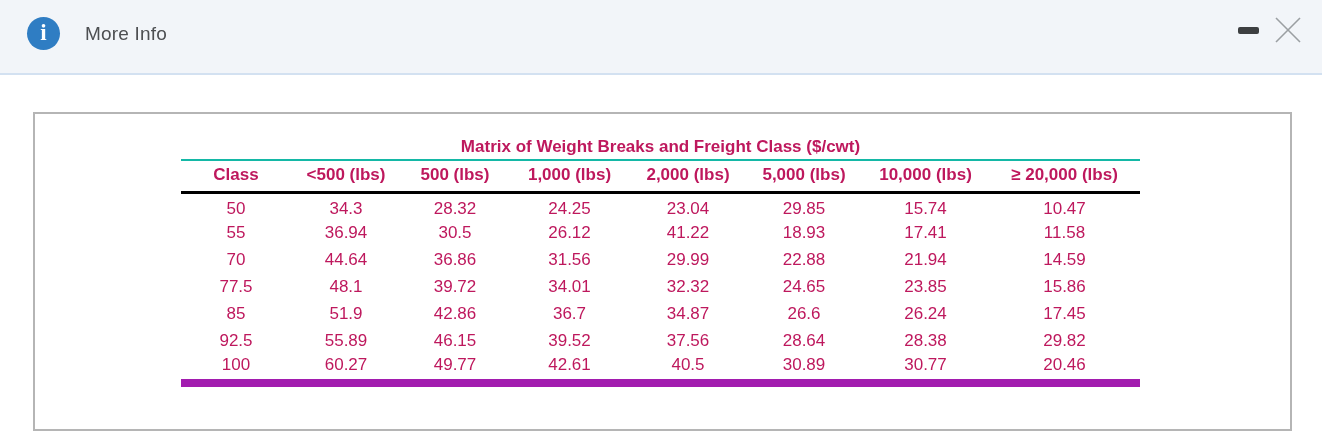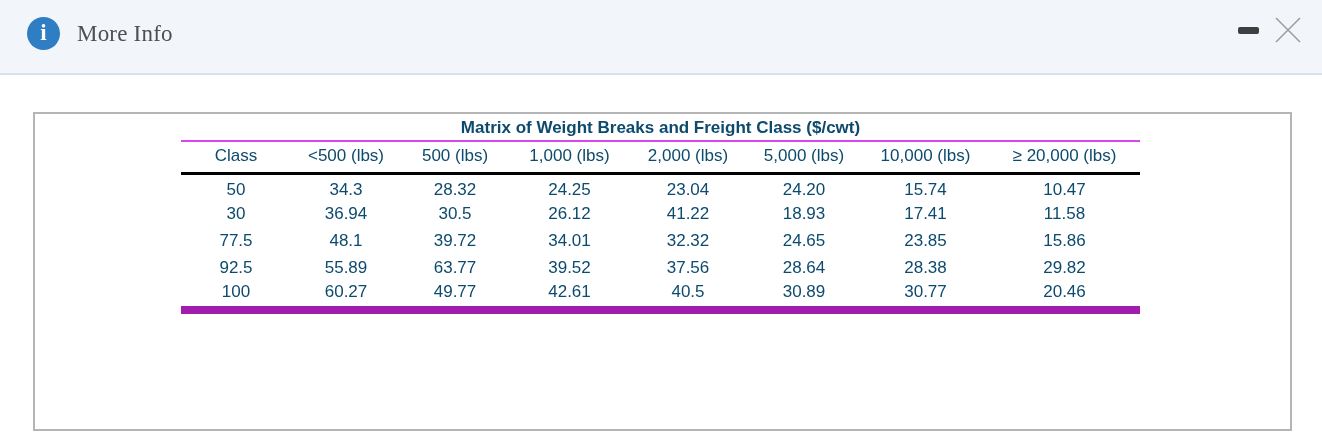--- a/index.html
+++ b/index.html
@@ -31,26 +31,25 @@
     display: flex;
     align-items: center;
     justify-content: center;
     font-family: "Liberation Serif", serif;
     font-weight: bold;
     font-size: 23px;
     line-height: 1;
     padding-bottom: 2px;
   }
   .titlebar-label {
-    margin-left: 17px;
+    margin-left: 25px;
     margin-top: -6px;
-    font-size: 23px;
+    font-size: 19px;
     color: #4d4f52;
     letter-spacing: 0.2px;
-    font-family: Liberation Serif, serif;
   }
   .window-controls {
     position: absolute;
     right: 0; top: 0;
     height: 60px;
     display: flex;
     align-items: center;
   }
   .minimize-btn {
     width: 22px; height: 30px;
@@ -76,37 +75,37 @@
     left: 33px; top: 112px;
     width: 1259px; height: 319px;
     background: #ffffff;
     border: 2px solid #b5b5b5;
   }
 
   
   .matrix-table {
     border-collapse: collapse;
     margin-left: 146px;
-    margin-top: 4px;
+    margin-top: 23px;
     width: 959px;
     table-layout: fixed;
-    color: #0c4a6e;
+    color: #be185d;
   }
   .matrix-table caption {
     font-size: 17px;
     font-weight: bold;
     text-align: center;
     padding-bottom: 2px;
     white-space: nowrap;
   }
   .matrix-table thead th {
     font-size: 17px;
-    font-weight: normal;
+    font-weight: bold;
     text-align: center;
-    border-top: 2px solid #d946ef;
+    border-top: 2px solid #14b8a6;
     border-bottom: 3px solid #000;
     padding: 4px 0 6px 0;
     white-space: nowrap;
   }
   .matrix-table tbody td {
     font-size: 17px;
     text-align: center;
     height: 27px;
     padding: 0;
     white-space: nowrap;
@@ -172,48 +171,68 @@
           <th>≥ 20,000 (lbs)</th>
         </tr>
     </thead>
     <tbody>
         <tr>
           <td class="row-class">50</td>
           <td>34.3</td>
           <td>28.32</td>
           <td>24.25</td>
           <td>23.04</td>
-          <td>24.20</td>
+          <td>29.85</td>
           <td>15.74</td>
           <td>10.47</td>
         </tr>
         <tr>
-          <td class="row-class">30</td>
+          <td class="row-class">55</td>
           <td>36.94</td>
           <td>30.5</td>
           <td>26.12</td>
           <td>41.22</td>
           <td>18.93</td>
           <td>17.41</td>
           <td>11.58</td>
+        </tr>
+        <tr>
+          <td class="row-class">70</td>
+          <td>44.64</td>
+          <td>36.86</td>
+          <td>31.56</td>
+          <td>29.99</td>
+          <td>22.88</td>
+          <td>21.94</td>
+          <td>14.59</td>
         </tr>
         <tr>
           <td class="row-class">77.5</td>
           <td>48.1</td>
           <td>39.72</td>
           <td>34.01</td>
           <td>32.32</td>
           <td>24.65</td>
           <td>23.85</td>
           <td>15.86</td>
         </tr>
         <tr>
+          <td class="row-class">85</td>
+          <td>51.9</td>
+          <td>42.86</td>
+          <td>36.7</td>
+          <td>34.87</td>
+          <td>26.6</td>
+          <td>26.24</td>
+          <td>17.45</td>
+        </tr>
+        <tr>
           <td class="row-class">92.5</td>
           <td>55.89</td>
-          <td>63.77</td>
+          <td>46.15</td>
           <td>39.52</td>
           <td>37.56</td>
           <td>28.64</td>
           <td>28.38</td>
           <td>29.82</td>
         </tr>
         <tr>
           <td class="row-class">100</td>
           <td>60.27</td>
           <td>49.77</td>

